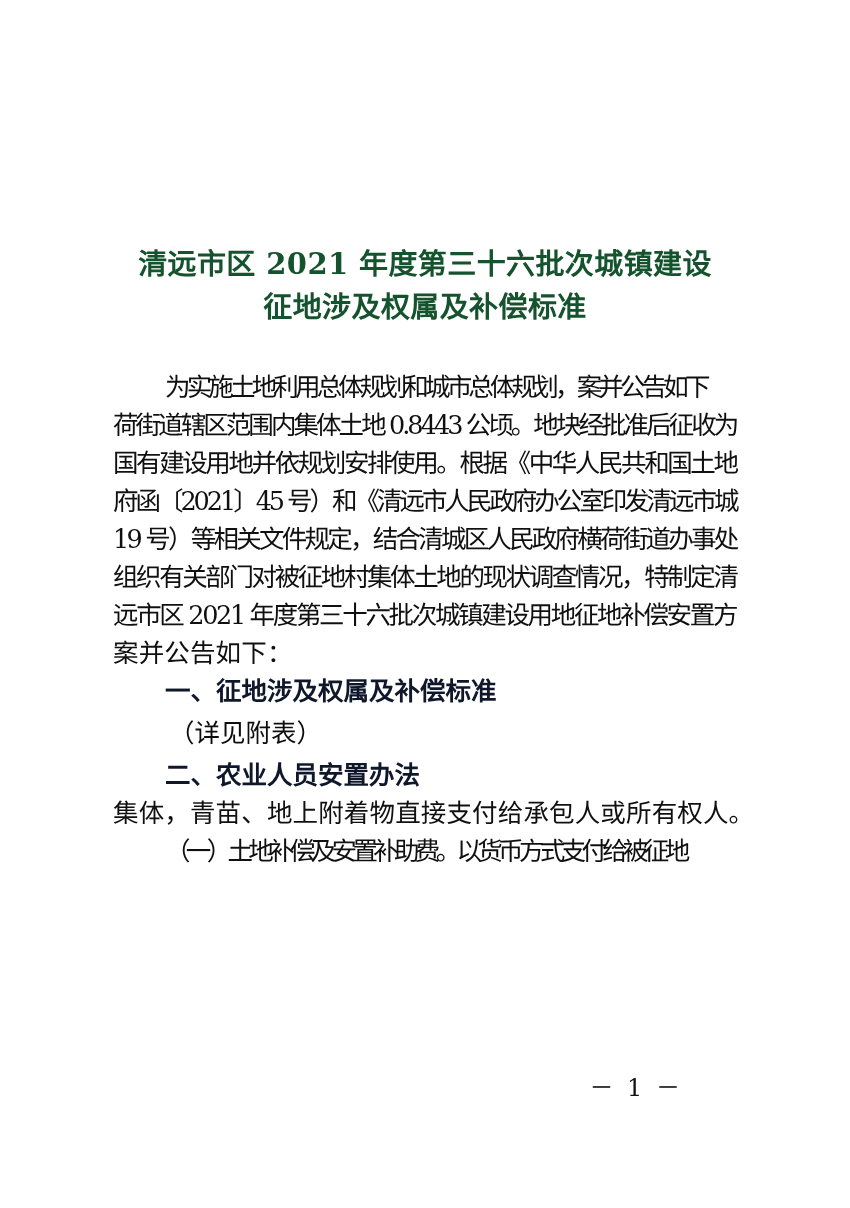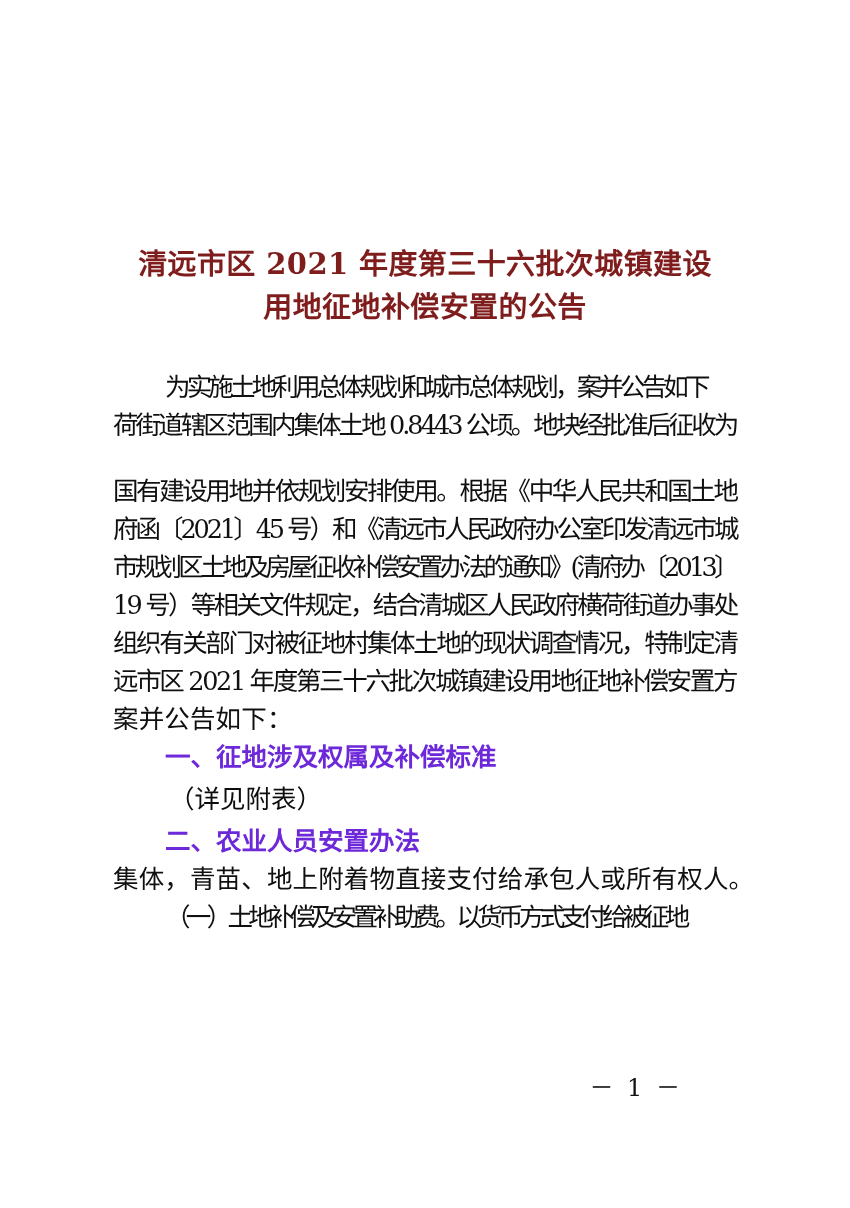--- a/index.html
+++ b/index.html
@@ -28,21 +28,21 @@
   .doc-title {
     position: absolute;
     left: 113px;
     top: 243px;
     width: 624px;
     text-align: center;
     font-weight: 700;
     font-size: 29px;
     line-height: 43px;
     letter-spacing: 0.4px;
-    color: #7f1d1d;
+    color: #14532d;
   }
   .doc-title .title-line {
     display: block;
     white-space: nowrap;
   }
 
   
   .body-block {
     position: absolute;
     left: 113px;
@@ -68,21 +68,21 @@
     padding-left: 52px;
   }
 
   .heading {
     font-size: 25.5px;
     line-height: 38px;
     font-weight: 700;
     margin: 0;
     padding-left: 52px;
     white-space: nowrap;
-    color: #6d28d9;
+    color: #0f172a;
   }
 
   .subnote {
     font-size: 25.5px;
     line-height: 38px;
     margin: 4px;
     padding-left: 52px;
     white-space: nowrap;
   }
 
@@ -100,31 +100,30 @@
     box-sizing: border-box;
   }
 </style>
 </head>
 <body>
 
 <div class="page">
 
   <div class="doc-title">
     <span class="title-line">清远市区 2021 年度第三十六批次城镇建设</span>
-    <span class="title-line">用地征地补偿安置的公告</span>
+    <span class="title-line">征地涉及权属及补偿标准</span>
   </div>
 
   <div class="body-block">
 
     <p class="para">
       <span class="ln indent2" style="letter-spacing: -3.833px;">为实施土地利用总体规划和城市总体规划，案并公告如下</span>
       <span class="ln" style="letter-spacing: -2.938px;">荷街道辖区范围内集体土地 0.8443 公顷。地块经批准后征收为</span>
-      <span class="ln" style="letter-spacing: -2.407px; margin-top: 28px;">国有建设用地并依规划安排使用。根据《中华人民共和国土地</span>
+      <span class="ln" style="letter-spacing: -2.407px;">国有建设用地并依规划安排使用。根据《中华人民共和国土地</span>
       <span class="ln" style="letter-spacing: -3.032px;">府函〔2021〕45 号）和《清远市人民政府办公室印发清远市城</span>
-      <span class="ln" style="letter-spacing: -3.71px;">市规划区土地及房屋征收补偿安置办法的通知》(清府办〔2013〕</span>
       <span class="ln" style="letter-spacing: -2.759px;">19 号）等相关文件规定，结合清城区人民政府横荷街道办事处</span>
       <span class="ln" style="letter-spacing: -2.407px;">组织有关部门对被征地村集体土地的现状调查情况，特制定清</span>
       <span class="ln" style="letter-spacing: -2.333px;">远市区 2021 年度第三十六批次城镇建设用地征地补偿安置方</span>
       <span class="ln">案并公告如下：</span>
     </p>
 
     <p class="heading">一、征地涉及权属及补偿标准</p>
 
     <p class="subnote">（详见附表）</p>
 

